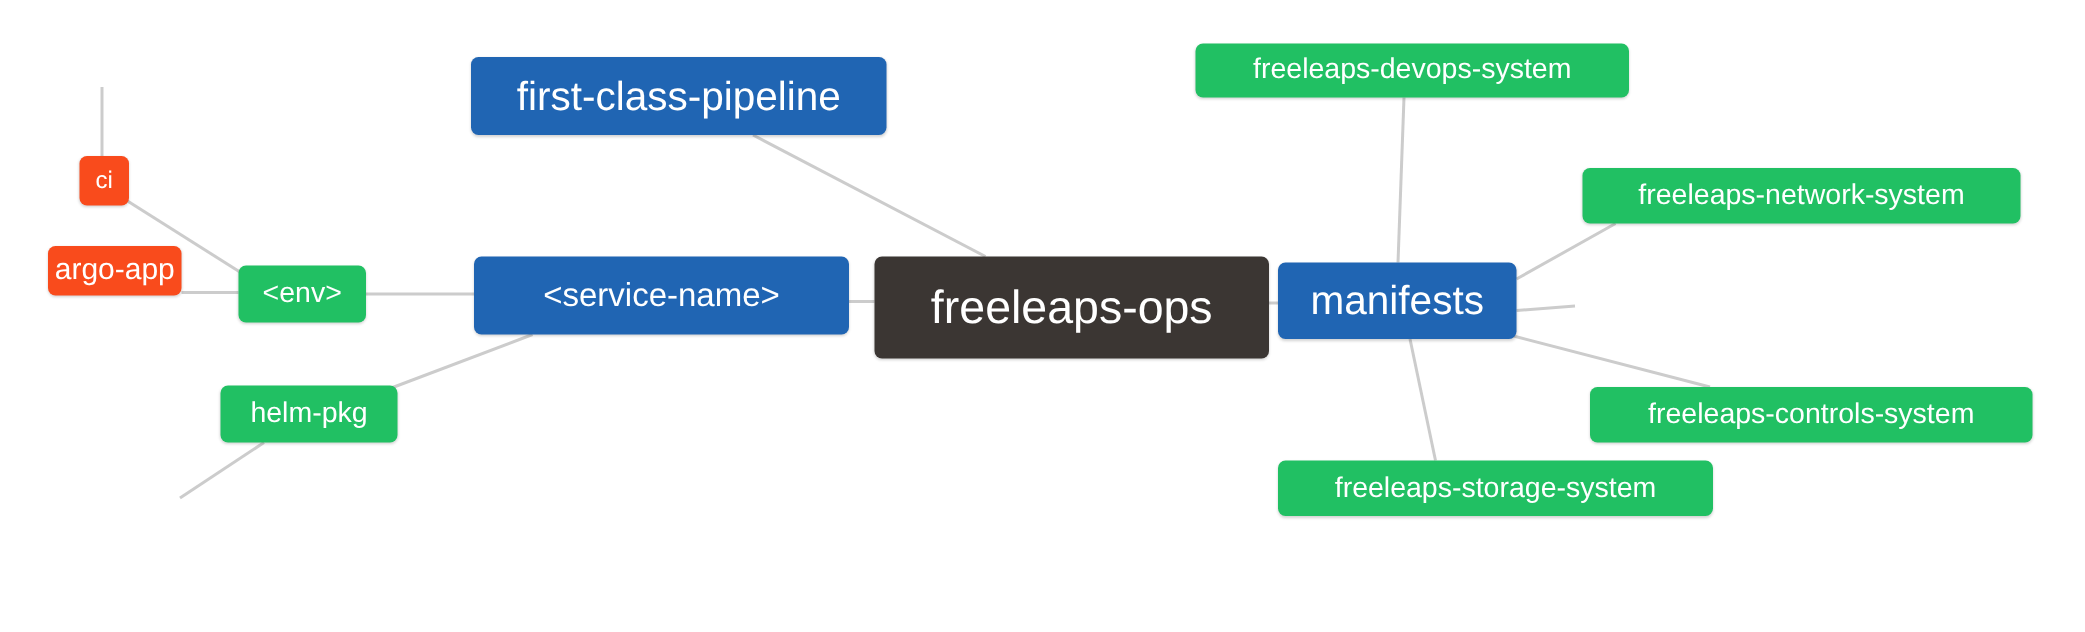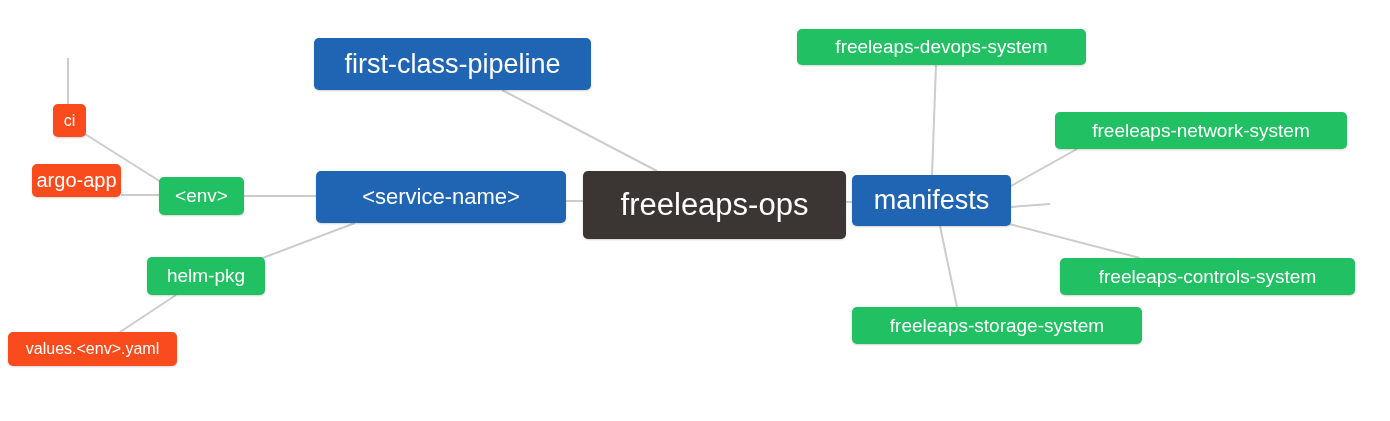--- a/index.html
+++ b/index.html
@@ -57,19 +57,18 @@
   </svg>
 
   <div class="node dark  n-ops">freeleaps-ops</div>
   <div class="node blue  n-fcp">first-class-pipeline</div>
   <div class="node blue  n-svc">&lt;service-name&gt;</div>
   <div class="node blue  n-manifests">manifests</div>
   <div class="node green n-env">&lt;env&gt;</div>
   <div class="node green n-helm">helm-pkg</div>
   <div class="node red   n-ci">ci</div>
   <div class="node red   n-argo">argo-app</div>
-  <div class="node red   n-values">values.&lt;env&gt;.yaml</div>
   <div class="node green n-devops">freeleaps-devops-system</div>
   <div class="node green n-network">freeleaps-network-system</div>
   <div class="node green n-controls">freeleaps-controls-system</div>
   <div class="node green n-storage">freeleaps-storage-system</div>
 
 </div>
 
 </body></html>

